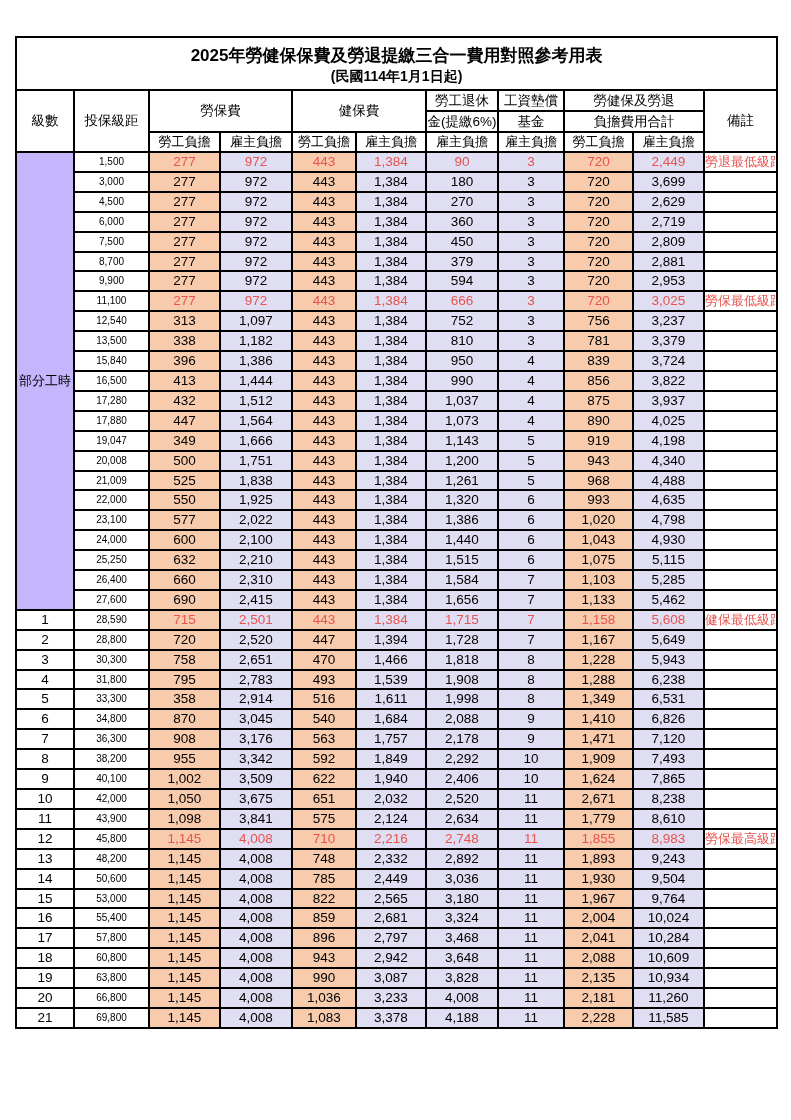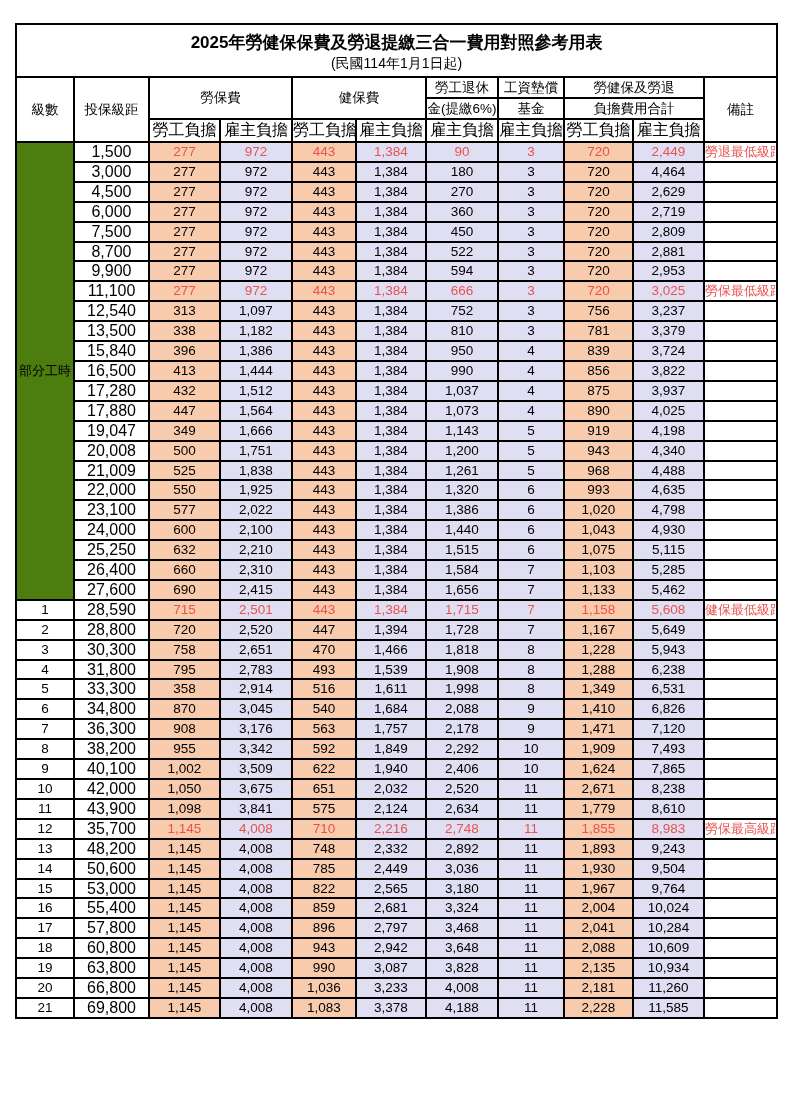--- a/index.html
+++ b/index.html
@@ -10,47 +10,47 @@
   body {
     width: 791px;
     height: 1120px;
     font-family: "Liberation Sans", "DejaVu Sans", sans-serif;
     color: #000;
     position: relative;
   }
   table.ref-table {
     position: absolute;
     left: 15px;
-    top: 23px;
+    top: 36px;
     border-collapse: collapse;
     table-layout: fixed;
     width: 761px;
   }
   table.ref-table td, table.ref-table th {
     border: 2px solid #000;
     padding: 0;
     text-align: center;
     vertical-align: middle;
     font-weight: normal;
     overflow: hidden;
     white-space: nowrap;
   }
   .title-cell { height: 51px; background: #fff; }
   .title-main { font-size: 17px; font-weight: bold; line-height: 1.55; }
-  .title-sub  { font-size: 14px; font-weight: normal; line-height: 1.1; }
+  .title-sub  { font-size: 14px; font-weight: bold; line-height: 1.1; }
   tr.hrow th { font-size: 13.5px; height: 19px; background: #fff; }
-  tr.hrow-sub th { font-size: 16px; height: 18px; }
+  tr.hrow-sub th { font-size: 13px; height: 18px; }
   td.cell { font-size: 13.5px; height: 17.9px; line-height: 17.9px; }
-  td.c-bracket { background: #ffffff; font-size: 16px; }
+  td.c-bracket { background: #ffffff; font-size: 10px; }
   td.c-level { background: #ffffff; font-size: 13.5px; }
   .bg-emp { background: var(--emp-bg); }
   .bg-er  { background: var(--er-bg); }
   td.c-remark { background: #ffffff; font-size: 13px; color: var(--hl); padding: 0 1px; }
   tr.hl td.c-val { color: var(--hl); }
-  td.parttime { background: #4d7c0f; font-size: 13px; letter-spacing: 0px; }
+  td.parttime { background: #c4b5fd; font-size: 13px; letter-spacing: 0px; }
 </style>
 </head>
 <body style="--emp-bg: #F8CBAD; --er-bg: #DFDEF2; --hl: #E8534E;">
 
 <table class="ref-table">
   <colgroup>
     <col style="width:58px">
       <col style="width:75px">
     <col style="width:71px">
       <col style="width:72px">
@@ -111,21 +111,21 @@
       </tr>
       <tr>
         <td class="cell c-bracket">3,000</td>
         <td class="cell c-val bg-emp">277</td>
         <td class="cell c-val bg-er">972</td>
         <td class="cell c-val bg-emp">443</td>
         <td class="cell c-val bg-er">1,384</td>
         <td class="cell c-val bg-er">180</td>
         <td class="cell c-val bg-er">3</td>
         <td class="cell c-val bg-emp">720</td>
-        <td class="cell c-val bg-er">4,464</td>
+        <td class="cell c-val bg-er">3,699</td>
         <td class="cell c-remark"></td>
       </tr>
       <tr>
         <td class="cell c-bracket">4,500</td>
         <td class="cell c-val bg-emp">277</td>
         <td class="cell c-val bg-er">972</td>
         <td class="cell c-val bg-emp">443</td>
         <td class="cell c-val bg-er">1,384</td>
         <td class="cell c-val bg-er">270</td>
         <td class="cell c-val bg-er">3</td>
@@ -156,21 +156,21 @@
         <td class="cell c-val bg-emp">720</td>
         <td class="cell c-val bg-er">2,809</td>
         <td class="cell c-remark"></td>
       </tr>
       <tr>
         <td class="cell c-bracket">8,700</td>
         <td class="cell c-val bg-emp">277</td>
         <td class="cell c-val bg-er">972</td>
         <td class="cell c-val bg-emp">443</td>
         <td class="cell c-val bg-er">1,384</td>
-        <td class="cell c-val bg-er">522</td>
+        <td class="cell c-val bg-er">379</td>
         <td class="cell c-val bg-er">3</td>
         <td class="cell c-val bg-emp">720</td>
         <td class="cell c-val bg-er">2,881</td>
         <td class="cell c-remark"></td>
       </tr>
       <tr>
         <td class="cell c-bracket">9,900</td>
         <td class="cell c-val bg-emp">277</td>
         <td class="cell c-val bg-er">972</td>
         <td class="cell c-val bg-emp">443</td>
@@ -511,21 +511,21 @@
         <td class="cell c-val bg-emp">575</td>
         <td class="cell c-val bg-er">2,124</td>
         <td class="cell c-val bg-er">2,634</td>
         <td class="cell c-val bg-er">11</td>
         <td class="cell c-val bg-emp">1,779</td>
         <td class="cell c-val bg-er">8,610</td>
         <td class="cell c-remark"></td>
       </tr>
       <tr class="hl">
         <td class="cell c-level">12</td>
-        <td class="cell c-bracket">35,700</td>
+        <td class="cell c-bracket">45,800</td>
         <td class="cell c-val bg-emp">1,145</td>
         <td class="cell c-val bg-er">4,008</td>
         <td class="cell c-val bg-emp">710</td>
         <td class="cell c-val bg-er">2,216</td>
         <td class="cell c-val bg-er">2,748</td>
         <td class="cell c-val bg-er">11</td>
         <td class="cell c-val bg-emp">1,855</td>
         <td class="cell c-val bg-er">8,983</td>
         <td class="cell c-remark">勞保最高級距</td>
       </tr>

